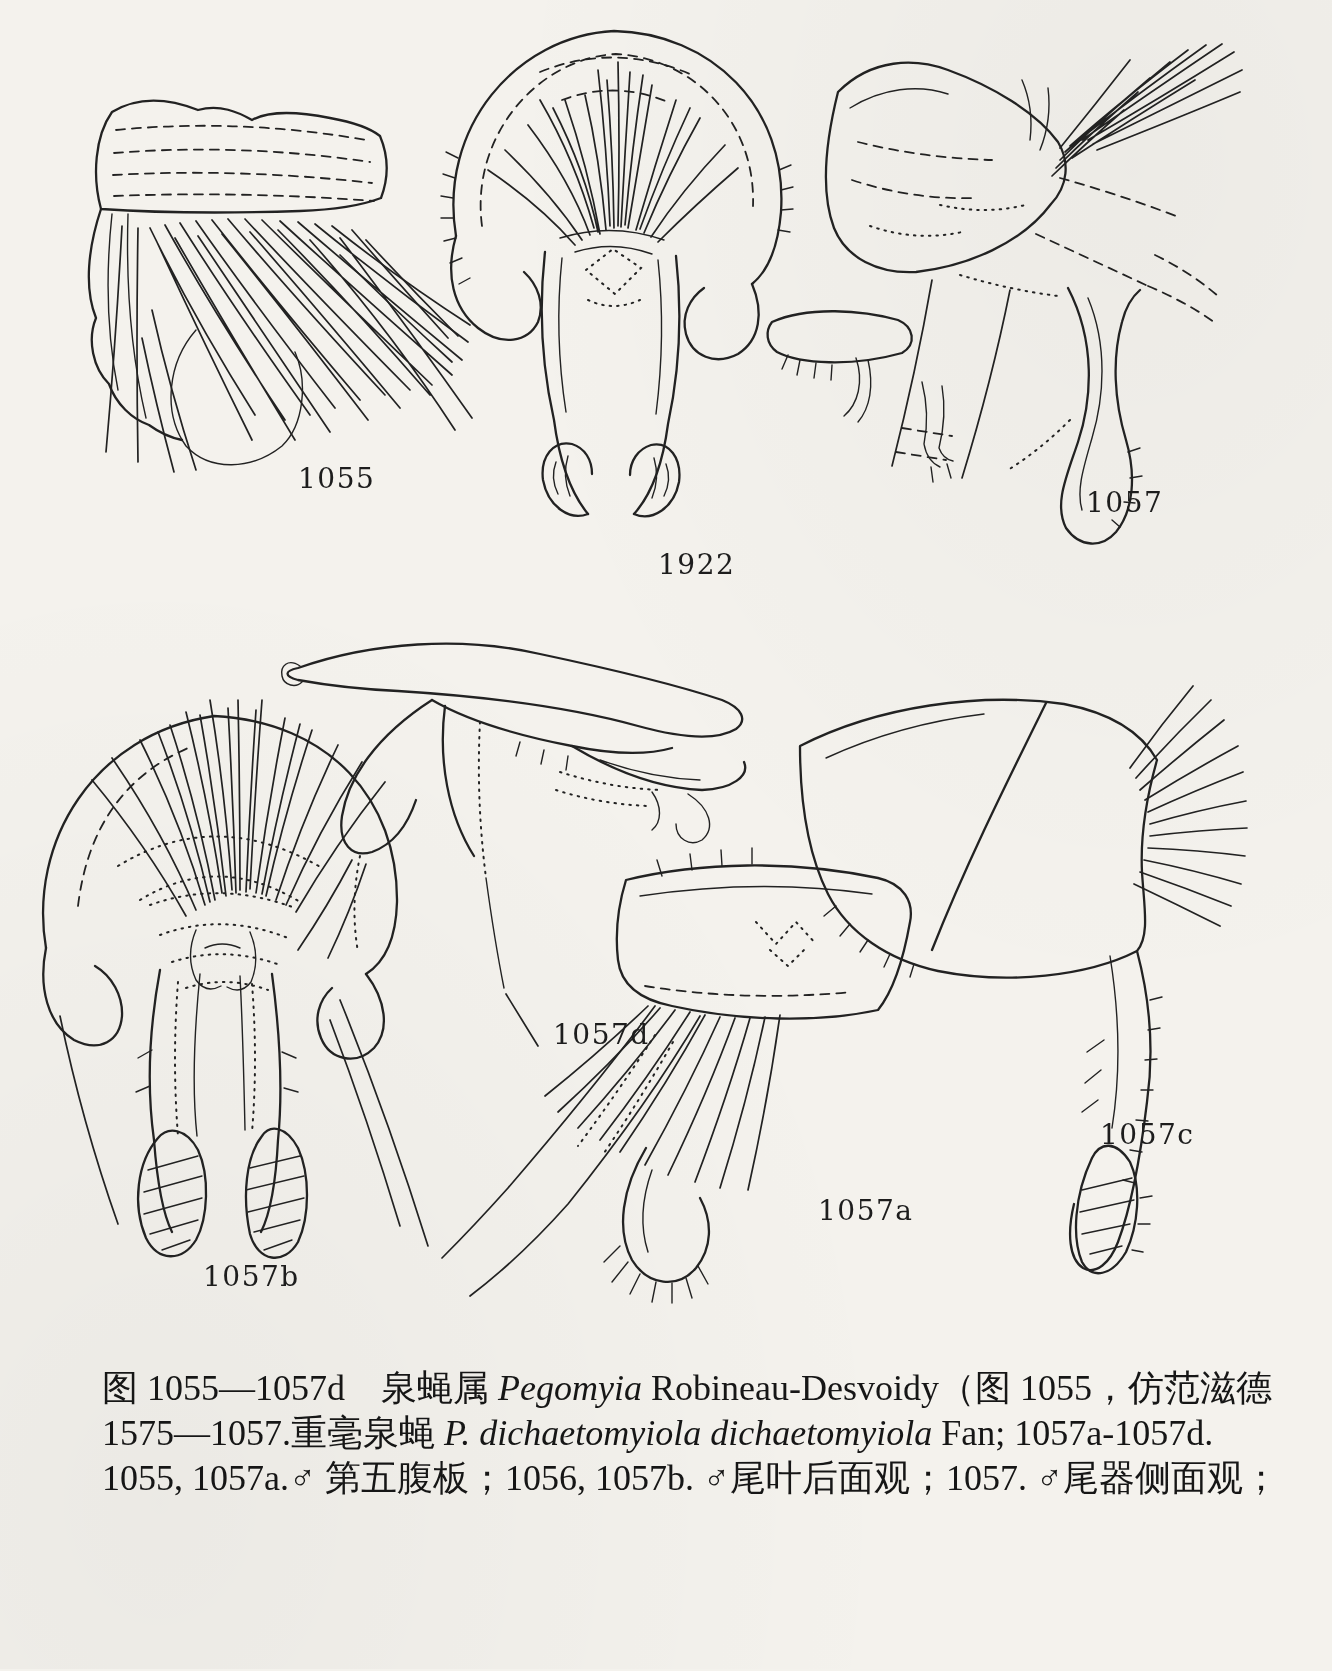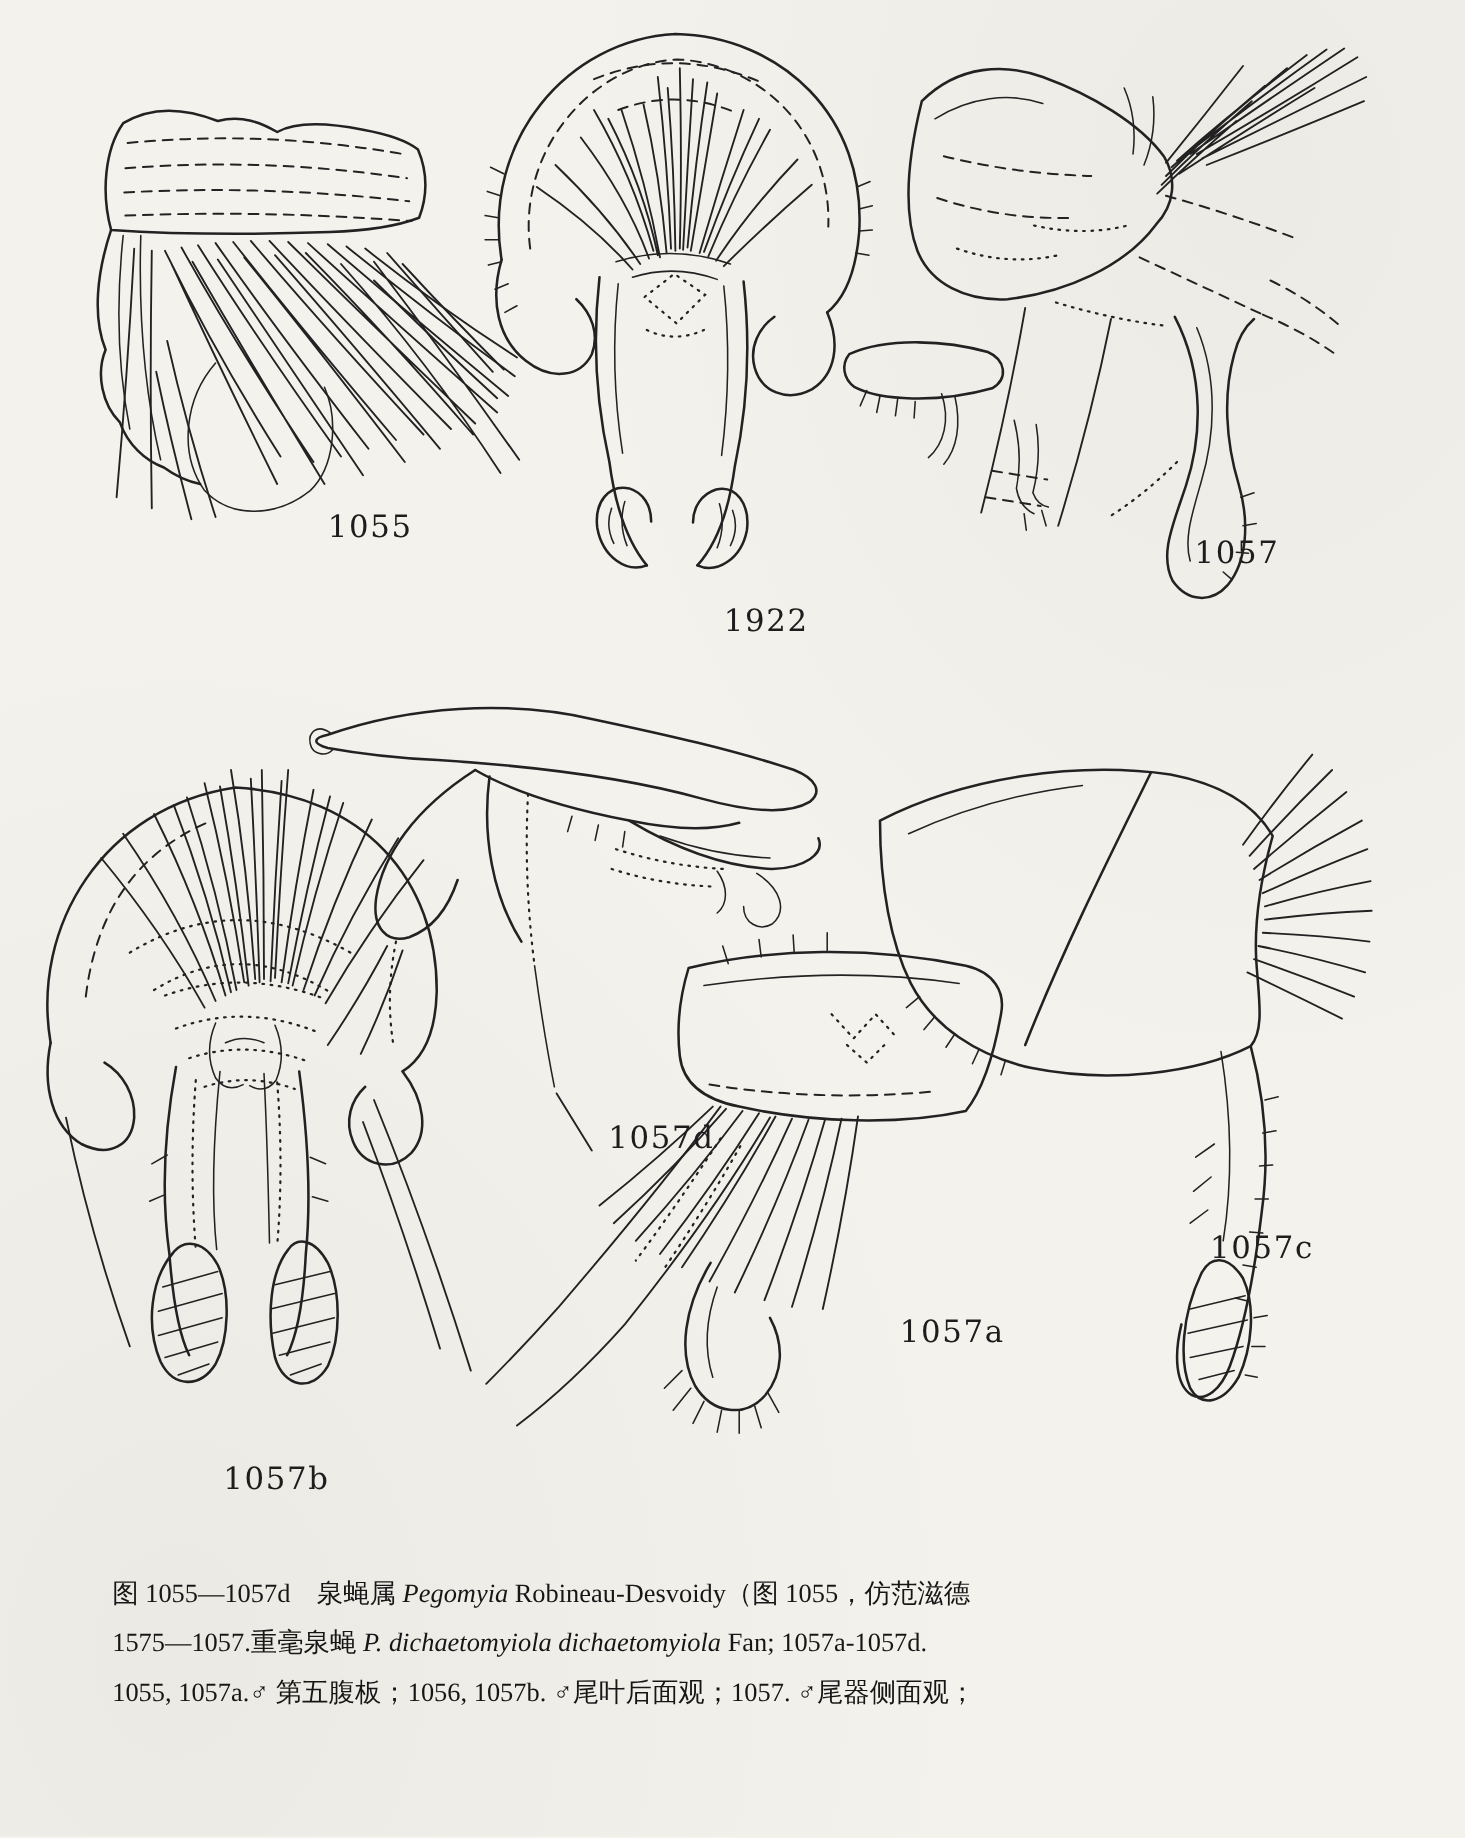--- a/index.html
+++ b/index.html
@@ -22,22 +22,22 @@
   .o { fill:none; stroke:var(--ink); stroke-width:2.3; stroke-linecap:round; stroke-linejoin:round; }
   .t { fill:none; stroke:var(--ink); stroke-width:1.4; stroke-linecap:round; stroke-linejoin:round; }
   .h { fill:none; stroke:var(--ink); stroke-width:1.7; stroke-linecap:round; }
   .d { fill:none; stroke:var(--ink); stroke-width:1.8; stroke-dasharray:9 7; stroke-linecap:round; }
   .p { fill:none; stroke:var(--ink); stroke-width:2;   stroke-dasharray:1.5 6; stroke-linecap:round; }
   .fig-label {
     position:absolute; font-size:28px; letter-spacing:1.5px;
     color:#1d1d1d; font-family:"DejaVu Serif","Liberation Serif",serif;
   }
   .caption {
-    position:absolute; left:92px; top:1427px; width:1152px;
-    font-size:24px; line-height:45px; color:#161616;
+    position:absolute; left:92px; top:1366px; width:1152px;
+    font-size:36px; line-height:45px; color:#161616;
   }
   .cap-line { white-space:nowrap; }
   .cap-left   { text-align:left; padding-left:10px; }
   .cap-center { text-align:center; }
   .italic { font-style:italic; }
 </style>
 </head>
 <body>
 
 <div class="page">
@@ -162,21 +162,21 @@
       <path class="t" d="M1082,1190 L1132,1178 M1080,1212 L1134,1200 M1082,1234 L1130,1224 M1090,1254 L1122,1246"></path>
       <path class="t" d="M1140,1198 L1152,1196 M1138,1224 L1150,1224 M1132,1250 L1143,1252"></path>
     </g>
   </svg>
 
   <div class="fig-label" style="left:298px; top:462px;">1055</div>
   <div class="fig-label" style="left:658px; top:548px;">1922</div>
   <div class="fig-label" style="left:1086px; top:486px;">1057</div>
   <div class="fig-label" style="left:553px; top:1018px;">1057d</div>
   <div class="fig-label" style="left:818px; top:1194px;">1057a</div>
-  <div class="fig-label" style="left:203px; top:1328px;">1057b</div>
+  <div class="fig-label" style="left:203px; top:1260px;">1057b</div>
   <div class="fig-label" style="left:1100px; top:1118px;">1057c</div>
 
   <div class="caption">
     <div class="cap-line cap-left"><span>图 1055—1057d　泉蝇属 </span><span class="italic">Pegomyia</span><span>  Robineau-Desvoidy（图 1055，仿范滋德</span></div>
     <div class="cap-line cap-left"><span>1575—1057.重毫泉蝇 </span><span class="italic">P. dichaetomyiola dichaetomyiola</span><span> Fan; 1057a-1057d.</span></div>
     <div class="cap-line cap-left">1055, 1057a.♂ 第五腹板；1056, 1057b. ♂尾叶后面观；1057. ♂尾器侧面观；</div>
   </div>
 
 </div>
 

